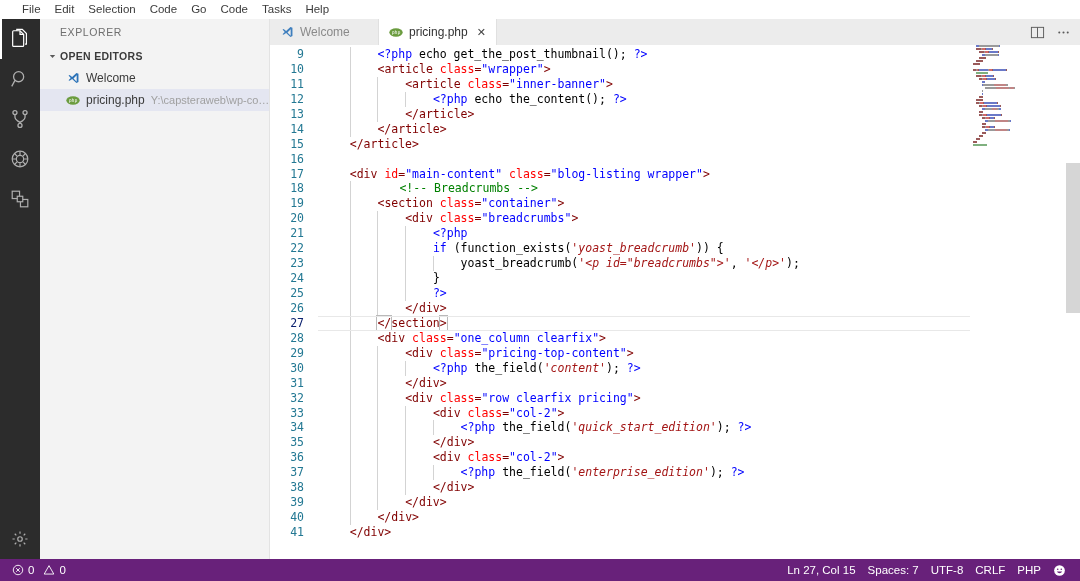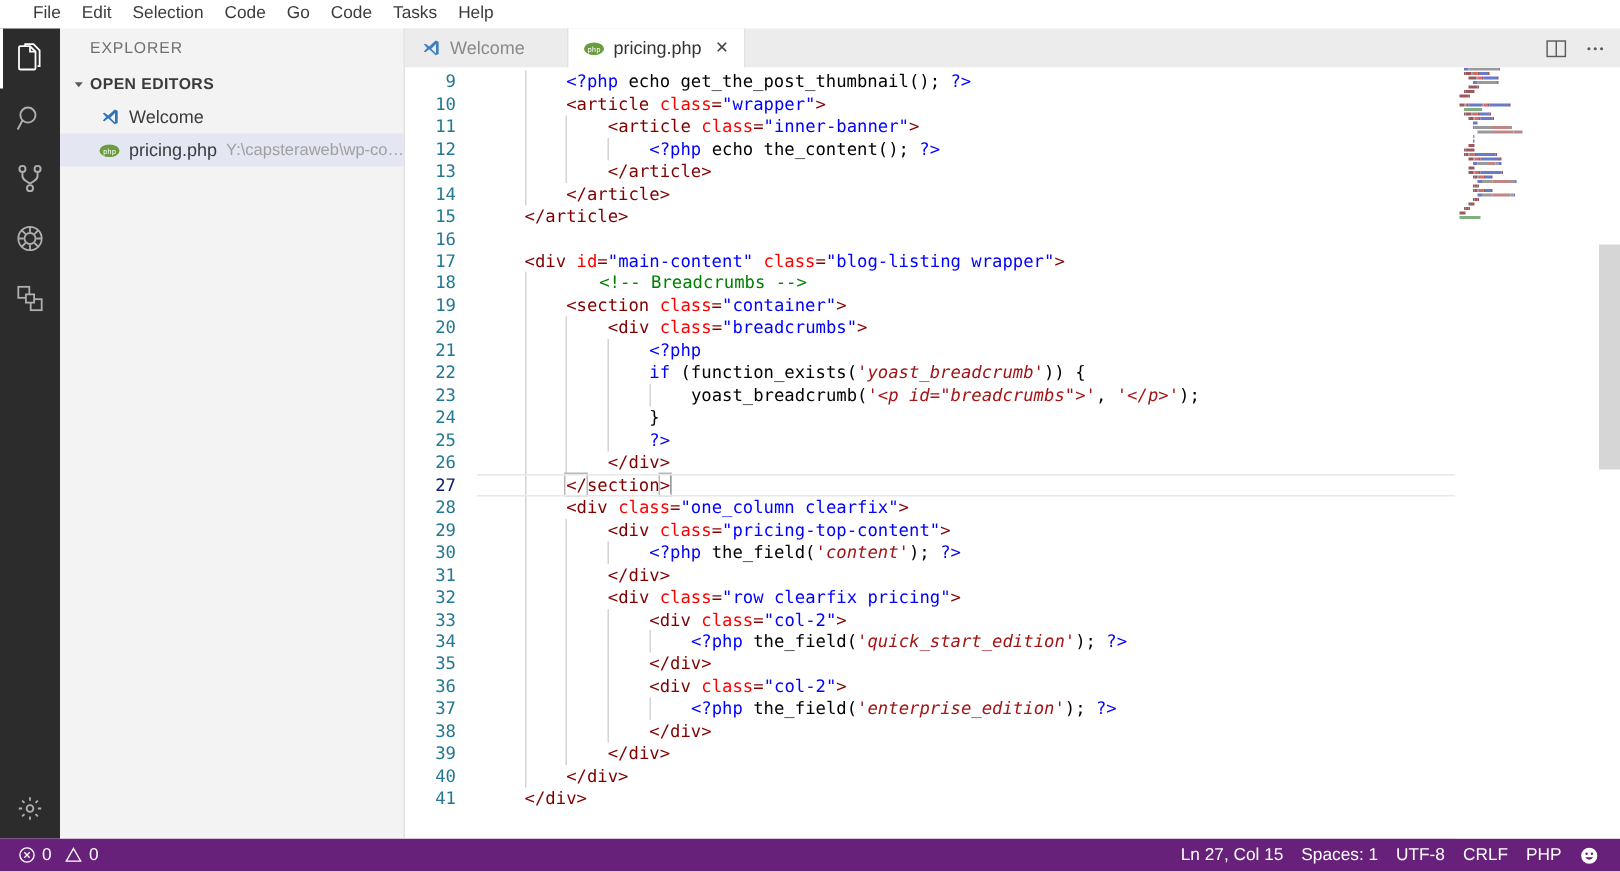--- a/index.html
+++ b/index.html
@@ -582,21 +582,21 @@
         <span class="sb-icon" style="margin-left:5px;">
           <svg width="12" height="12" viewBox="0 0 16 16" fill="none" stroke="#fff" stroke-width="1.2">
             <path d="M8 2.2L14.4 13.4H1.6z"></path>
           </svg>
         </span>
         <span>0</span>
       </div>
     </div>
     <div class="sb-right">
       <div class="sb-item">Ln 27, Col 15</div>
-      <div class="sb-item">Spaces: 1</div>
+      <div class="sb-item">Spaces: 7</div>
       <div class="sb-item">UTF-8</div>
       <div class="sb-item">CRLF</div>
       <div class="sb-item">PHP</div>
       <div class="sb-item">
         <svg width="13" height="13" viewBox="0 0 16 16" fill="#fff">
           <circle cx="8" cy="8" r="6.6"></circle>
           <circle cx="5.8" cy="6.4" r="1" fill="#68217a"></circle>
           <circle cx="10.2" cy="6.4" r="1" fill="#68217a"></circle>
           <path d="M4.8 9.3a3.6 3.6 0 0 0 6.4 0z" fill="#68217a"></path>
         </svg>

